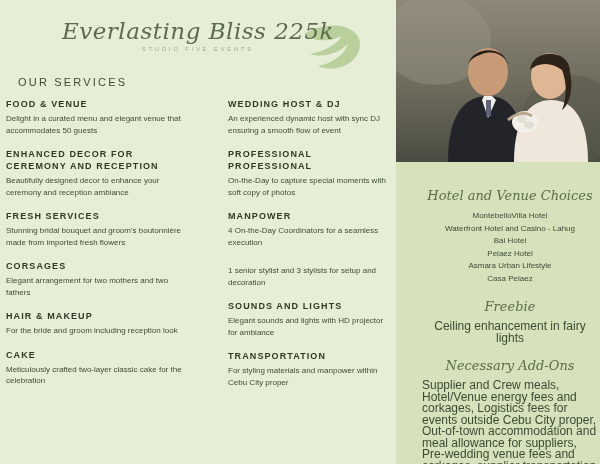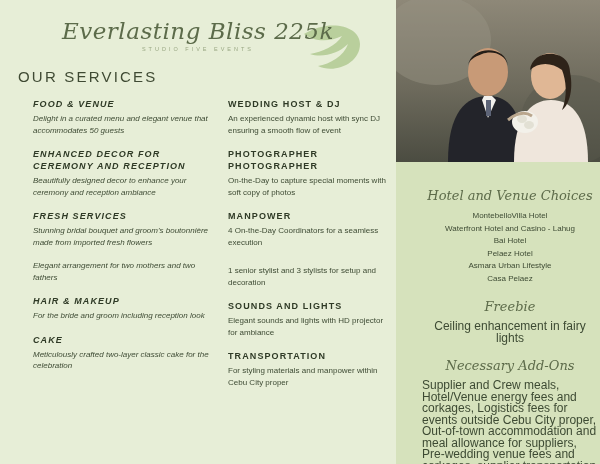--- a/index.html
+++ b/index.html
@@ -55,30 +55,30 @@
   .leaf {
     position: absolute;
     left: 300px;
     top: 22px;
     width: 64px;
     height: 52px;
   }
   .section-heading {
     position: absolute;
     left: 18px;
-    top: 68px;
-    font-size: 15px;
+    top: 76px;
+    font-size: 11px;
     letter-spacing: 2.2px;
     color: #3f4a33;
   }
   .col {
     position: absolute;
     top: 98px;
   }
-  .col-left { left: 33px; width: 185px; font-style: italic; }
+  .col-left { left: 6px; width: 185px; }
   .col-right { left: 228px; width: 160px; }
   .svc { margin-bottom: 12px; }
   .svc-title {
     font-size: 9px;
     font-weight: bold;
     letter-spacing: 1.1px;
     color: #2f3a26;
     line-height: 12px;
     margin-bottom: 3px;
   }
@@ -166,39 +166,40 @@
       </div>
       <div class="svc">
         <div class="svc-title">ENHANCED DECOR FOR CEREMONY AND RECEPTION</div>
         <div class="svc-desc">Beautifully designed decor to enhance your ceremony and reception ambiance</div>
       </div>
       <div class="svc">
         <div class="svc-title">FRESH SERVICES</div>
         <div class="svc-desc">Stunning bridal bouquet and groom's boutonnière made from imported fresh flowers</div>
       </div>
       <div class="svc">
+        <div class="svc-title">CORSAGES</div>
         <div class="svc-desc">Elegant arrangement for two mothers and two fathers</div>
       </div>
       <div class="svc">
         <div class="svc-title">HAIR &amp; MAKEUP</div>
         <div class="svc-desc">For the bride and groom including reception look</div>
       </div>
       <div class="svc">
         <div class="svc-title">CAKE</div>
         <div class="svc-desc">Meticulously crafted two-layer classic cake for the celebration</div>
       </div>
     </div>
 
     <div class="col col-right">
       <div class="svc">
         <div class="svc-title">WEDDING HOST &amp; DJ</div>
         <div class="svc-desc">An experienced dynamic host with sync DJ ensuring a smooth flow of event</div>
       </div>
       <div class="svc">
-        <div class="svc-title">PHOTOGRAPHER PHOTOGRAPHER</div>
+        <div class="svc-title">PROFESSIONAL PROFESSIONAL</div>
         <div class="svc-desc">On-the-Day to capture special moments with soft copy of photos</div>
       </div>
       <div class="svc">
         <div class="svc-title">MANPOWER</div>
         <div class="svc-desc">4 On-the-Day Coordinators for a seamless execution</div>
         <div class="svc-desc">1 senior stylist and 3 stylists for setup and decoration</div>
       </div>
       <div class="svc">
         <div class="svc-title">SOUNDS AND LIGHTS</div>
         <div class="svc-desc">Elegant sounds and lights with HD projector for ambiance</div>

